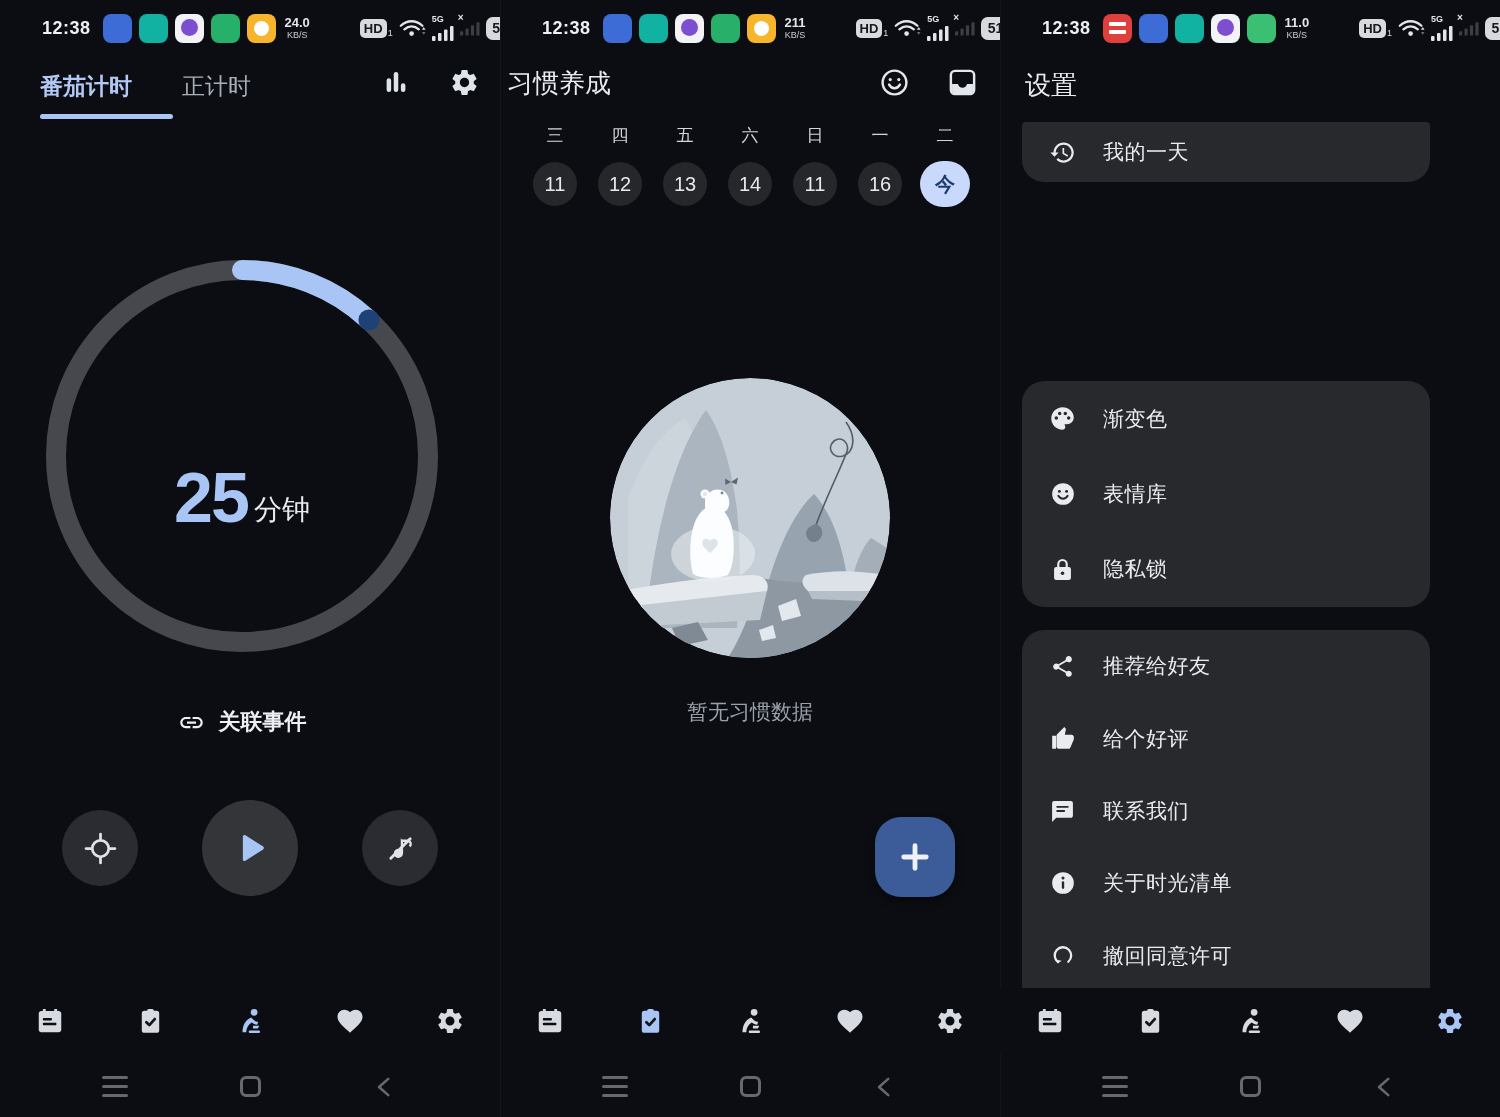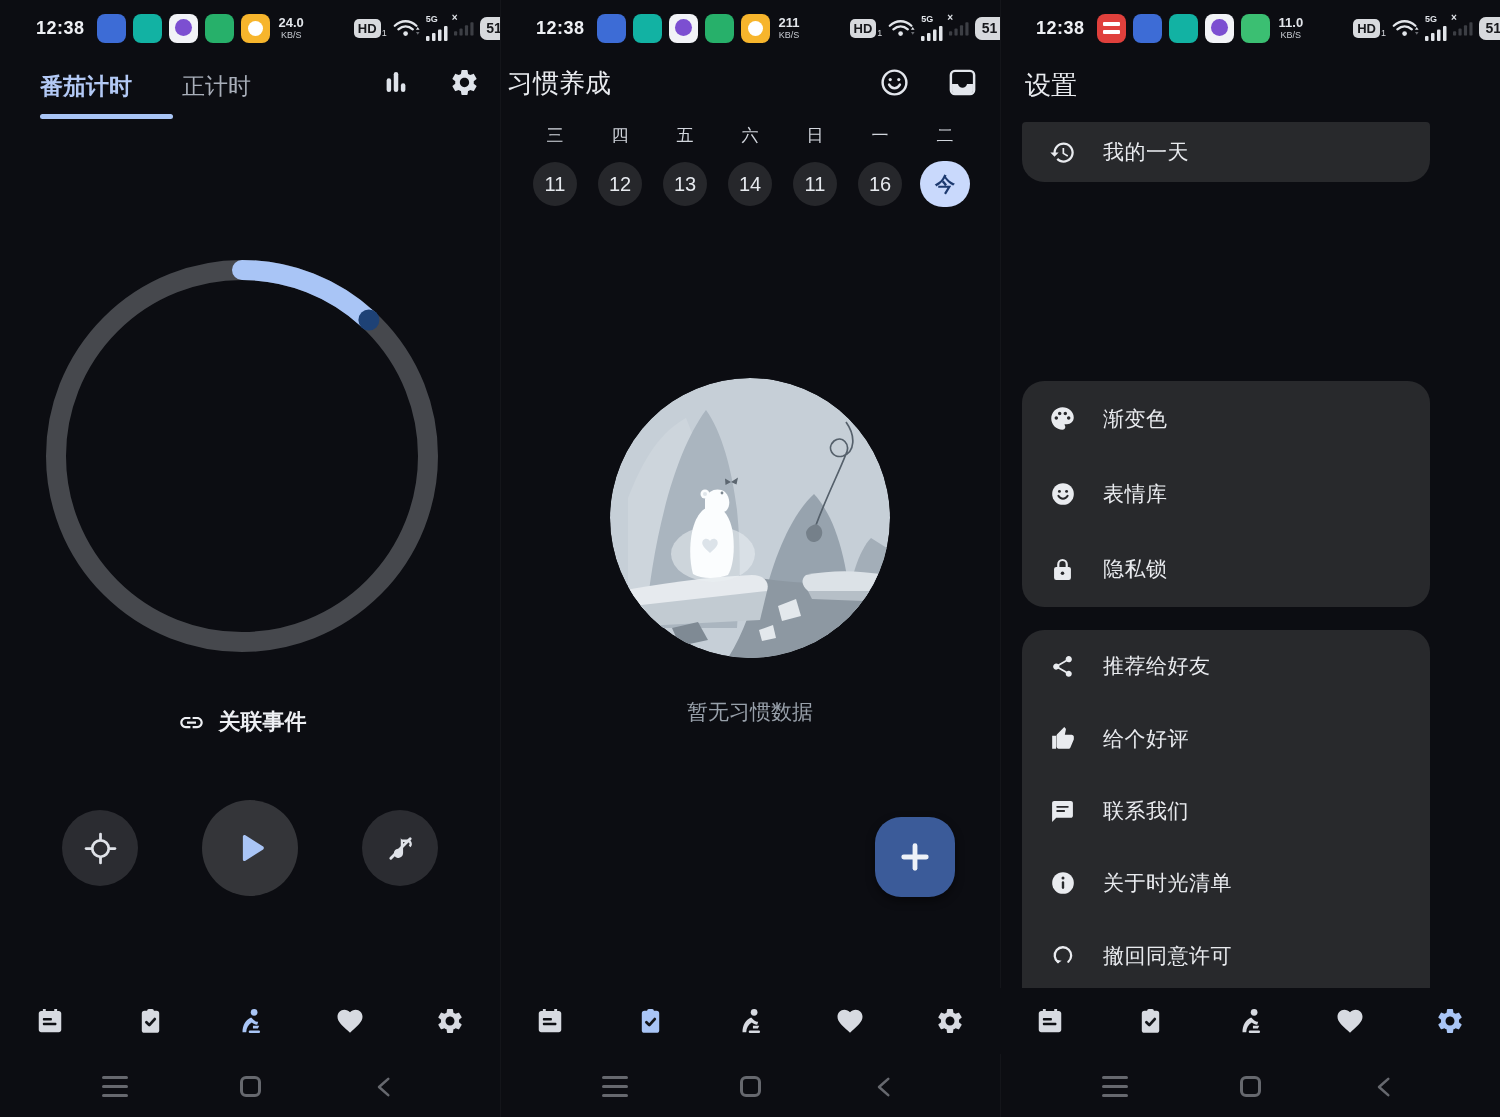--- a/index.html
+++ b/index.html
@@ -4,21 +4,21 @@
 <style>
   html,body{margin:0;padding:0;background:#000;}
   *{box-sizing:border-box;}
   #stage{position:relative;width:1500px;height:1117px;background:#0c0d12;overflow:hidden;
          font-family:"Liberation Sans","DejaVu Sans",sans-serif;color:#e9ebef;}
   .screen{position:absolute;top:0;width:500px;height:1117px;background:#0c0d12;}
   #s1{left:0}#s2{left:500px}#s3{left:1000px}
   #s2,#s3{box-shadow:inset 1px 0 0 rgba(255,255,255,.035);}
 
   
-  .status{position:absolute;top:0;left:12px;right:0;height:56px;display:flex;align-items:center;padding:0 18px 0 24px;}
+  .status{position:absolute;top:0;left:18px;right:0;height:56px;display:flex;align-items:center;padding:0 18px 0 24px;}
   .stime{font-size:18px;font-weight:600;color:#eef0f4;letter-spacing:.5px;margin-right:12px;}
   .sapps{display:flex;align-items:center;gap:7px;}
   .sicon{width:29px;height:29px;border-radius:8px;position:relative;overflow:hidden;flex:0 0 auto;}
   .sdot{width:6px;height:6px;border-radius:50%;background:#8f939b;margin-left:9px;}
   .sright{margin-left:auto;display:flex;align-items:center;gap:6px;}
   .speed{display:flex;flex-direction:column;align-items:center;line-height:1;color:#e2e5ea;}
   .speed .v{font-size:13px;font-weight:600;}
   .speed .u{font-size:9px;margin-top:2px;color:#c9cdd4;}
   .hdwrap{display:flex;align-items:flex-end;padding-left:44px;}
   .hd{background:#d8dade;color:#17181c;font-size:13px;font-weight:700;line-height:1;padding:3px 4px;border-radius:5px;}
@@ -291,20 +291,26 @@
             <use href="#ic-gear"></use>
           </svg>
         </span>
     </div>
 
     <svg class="timer-svg" width="396" height="396" viewBox="0 0 396 396">
       <circle cx="198" cy="198" r="186" fill="none" stroke="#46484d" stroke-width="20"></circle>
       <circle cx="198" cy="198" r="186" fill="none" stroke="#a9c5f6" stroke-width="20" stroke-linecap="round" stroke-dasharray="139 1030" transform="rotate(-90 198 198)"></circle>
       <circle cx="324.9" cy="62" r="10.5" fill="#1e4276"></circle>
     </svg>
+    <div class="timer-label">
+      <div class="timer-inner">
+        <span class="t-min">25</span>
+        <span class="t-unit">分钟</span>
+      </div>
+    </div>
 
     <div class="linkrow">
       <svg width="27" height="27" viewBox="0 0 24 24" fill="#edeff3">
           <use href="#ic-link"></use>
         </svg>
       <span class="linktext">关联事件</span>
     </div>
 
     <div class="btn-circle b-sm" id="b1">
       <svg width="33" height="33" viewBox="0 0 24 24">

